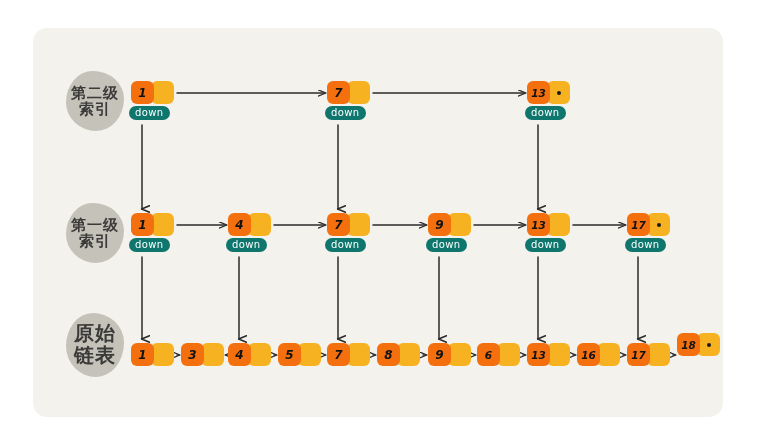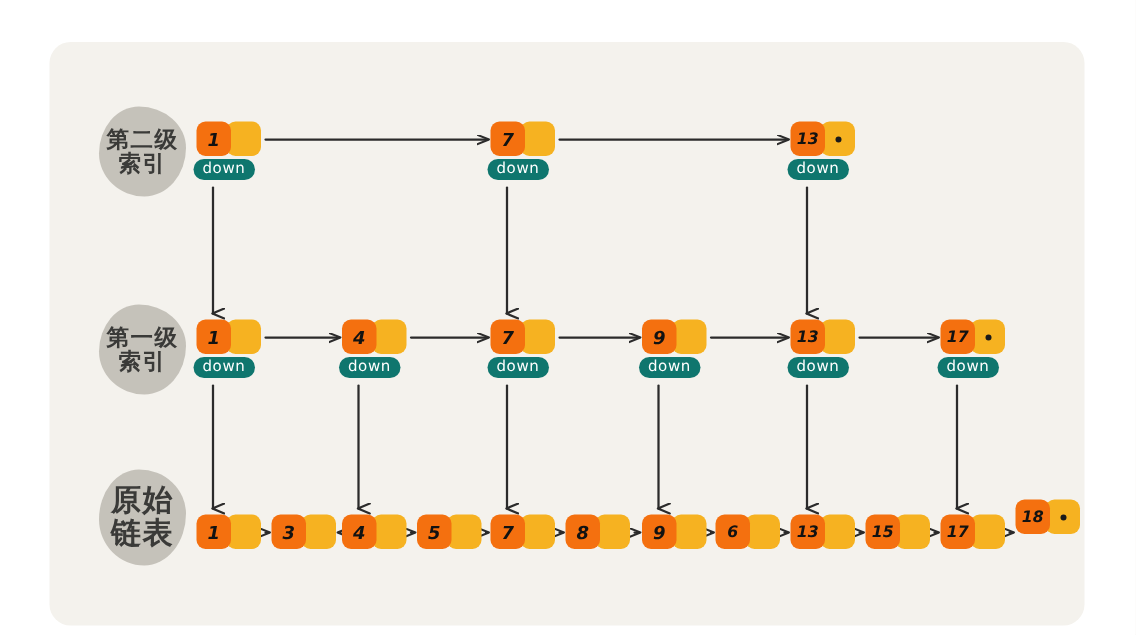--- a/index.html
+++ b/index.html
@@ -168,21 +168,21 @@
       </div>
       <div class="node" style="left: 477px; top: 330px;">
         <div class="cellv small">6</div>
         <div class="cellp"></div>
       </div>
       <div class="node" style="left: 527px; top: 330px;">
         <div class="cellv small">13</div>
         <div class="cellp"></div>
       </div>
       <div class="node" style="left: 577px; top: 330px;">
-        <div class="cellv small">15</div>
+        <div class="cellv small">16</div>
         <div class="cellp"></div>
       </div>
       <div class="node" style="left: 627px; top: 330px;">
         <div class="cellv small">17</div>
         <div class="cellp"></div>
       </div>
       <div class="node" style="left: 677px; top: 320px;">
         <div class="cellv small">18</div>
         <div class="cellp">
           <div class="nulldot"></div>

